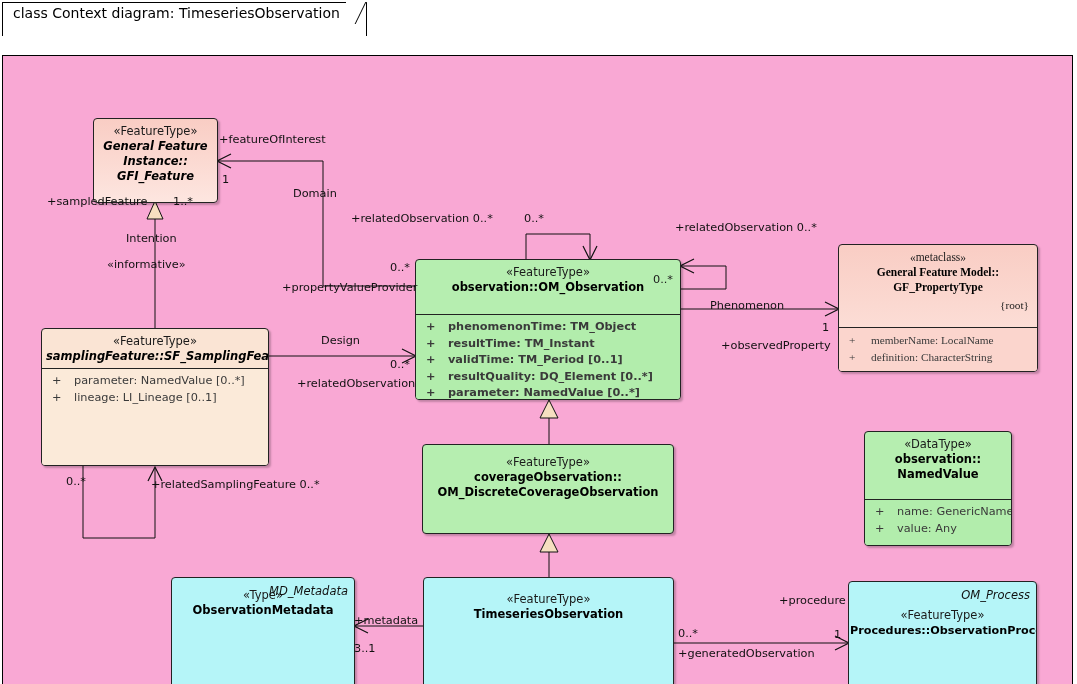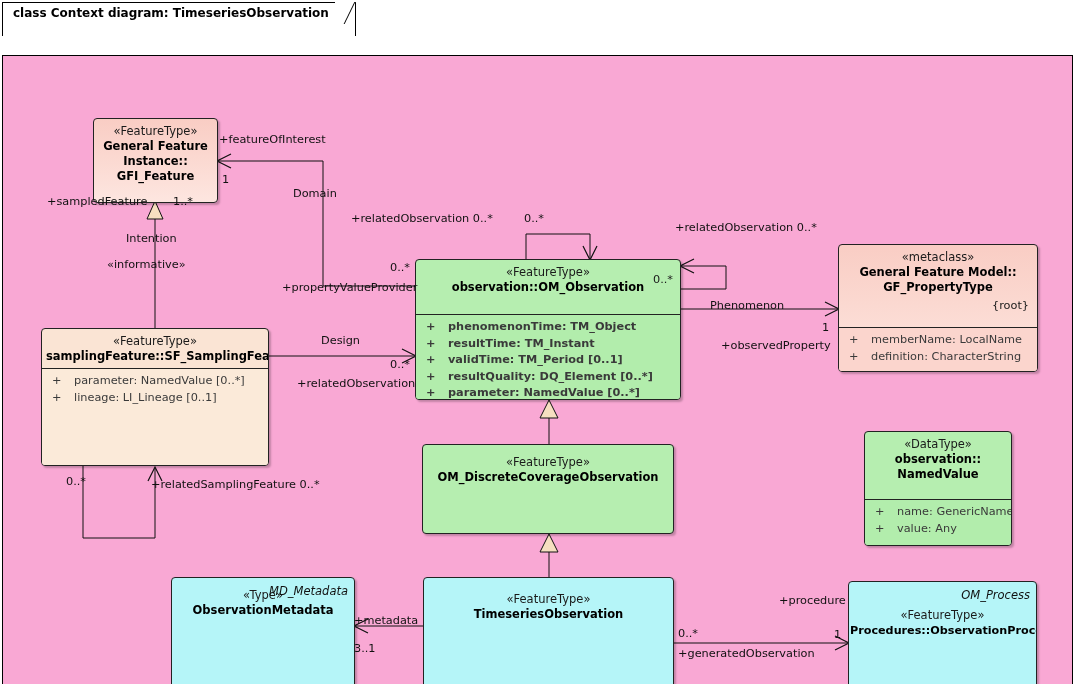--- a/index.html
+++ b/index.html
@@ -1,29 +1,29 @@
 <!DOCTYPE html>
 <html><head>
 <meta charset="utf-8">
 <style>
   html,body{margin:0;padding:0;background:#ffffff;}
   body{font-family:"DejaVu Sans","Liberation Sans",sans-serif;}
   #canvas{position:relative;width:1077px;height:684px;background:#fff;overflow:hidden;}
   #frame{position:absolute;left:2px;top:22px;width:1071px;height:658px;border:1px solid #000;box-sizing:border-box;background:#f9a8d4;margin-top:33px;}
   #tabwrap{position:absolute;left:2px;top:2px;height:21px;}
   #tab{position:relative;height:34px;border:1px solid #000;border-bottom:none;box-sizing:border-box;background:#fff;
-       padding:2px 26px 0 10px;font-size:12px;font-weight:bold;color:#000;line-height:17px;white-space:nowrap;}
+       padding:2px 26px 0 10px;font-size:14px;font-weight:normal;color:#000;line-height:17px;white-space:nowrap;}
   #tabslant{position:absolute;right:-1px;top:0;width:22px;height:22px;overflow:hidden;}
   #tabslant:before{content:"";position:absolute;left:-14px;top:-4px;width:28px;height:30px;background:#fff;border-right:1px solid #000;transform:skewX(-26deg);}
   .box{position:absolute;box-sizing:border-box;border:1px solid #222;border-radius:4px;
        box-shadow:2px 2px 2px rgba(0,0,0,0.22);overflow:hidden;}
   .hdr{padding:5px 4px 4px 4px;text-align:center;line-height:15px;}
   .stereo{font-size:11.5px;color:#1a1a1a;}
   .cname{font-size:11.5px;font-weight:bold;color:#000;}
-  .cname.it{}
+  .cname.it{font-style:italic;}
   .divider{border-top:1px solid #222;}
   .attrs{padding:4px 3px 3px 3px;}
   .attr{font-size:11.3px;color:#3a3a3a;line-height:16.5px;white-space:nowrap;}
   .attr .plus{display:inline-block;width:22px;text-align:left;padding-left:7px;color:#3a3a3a;}
   .corner{position:absolute;font-size:11.3px;color:#1a1a1a;}
   .cornertr{position:absolute;right:6px;font-size:11.5px;font-style:italic;color:#111;}
   .lbl{position:absolute;font-size:11.3px;color:#111;white-space:nowrap;line-height:13px;}
   svg.ov{position:absolute;left:0;top:0;width:1071px;height:658px;overflow:visible;pointer-events:none;}
   
   .f-pink{background:linear-gradient(to bottom,#f9cdc4 0%,#fbd8d0 45%,#fde6e0 100%);}
@@ -132,40 +132,41 @@
         </div>
         <div class="attr">
           <span class="plus">+</span><span>resultQuality: DQ_Element [0..*]</span>
         </div>
         <div class="attr">
           <span class="plus">+</span><span>parameter: NamedValue [0..*]</span>
         </div>
       </div>
     </div>
 
-    <div class="box f-pink" style="left:835px;top:188px;width:200px;height:128px;">
+    <div class="box f-pink" style="left:835px;top:188px;width:200px;height:128px;font-family:Liberation Serif, serif;">
       <div class="hdr" style="position:relative;height:73px;">
         <div class="stereo">«metaclass»</div>
         <div class="cname">General Feature Model::</div>
         <div class="cname">GF_PropertyType</div>
         <div class="corner" style="right:8px;top:53px;">{root}</div>
       </div>
       <div class="divider attrs f-pink2" style="height:54px;">
         <div class="attr">
           <span class="plus">+</span><span>memberName: LocalName</span>
         </div>
         <div class="attr">
           <span class="plus">+</span><span>definition: CharacterString</span>
         </div>
       </div>
     </div>
 
     <div class="box f-green" style="left:419px;top:388px;width:252px;height:90px;">
       <div class="hdr" style="padding-top:10px;">
         <div class="stereo">«FeatureType»</div>
+        <div class="cname">coverageObservation::</div>
         <div class="cname">OM_DiscreteCoverageObservation</div>
       </div>
     </div>
 
     <div class="box f-green" style="left:861px;top:375px;width:148px;height:115px;">
       <div class="hdr" style="height:58px;">
         <div class="stereo">«DataType»</div>
         <div class="cname">observation::</div>
         <div class="cname">NamedValue</div>
       </div>

